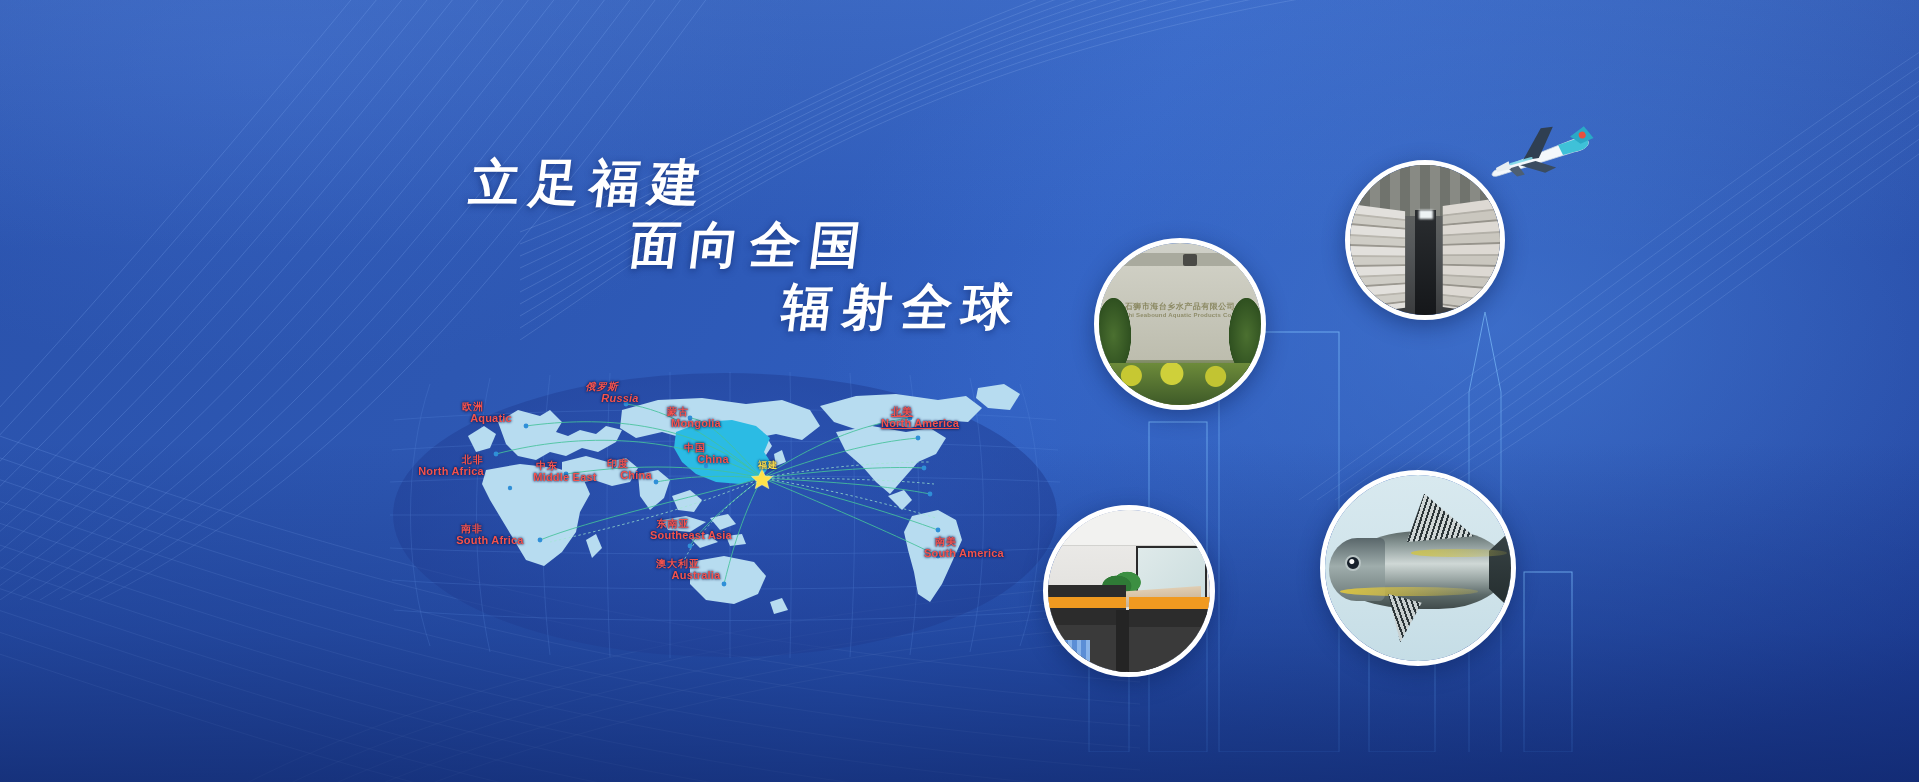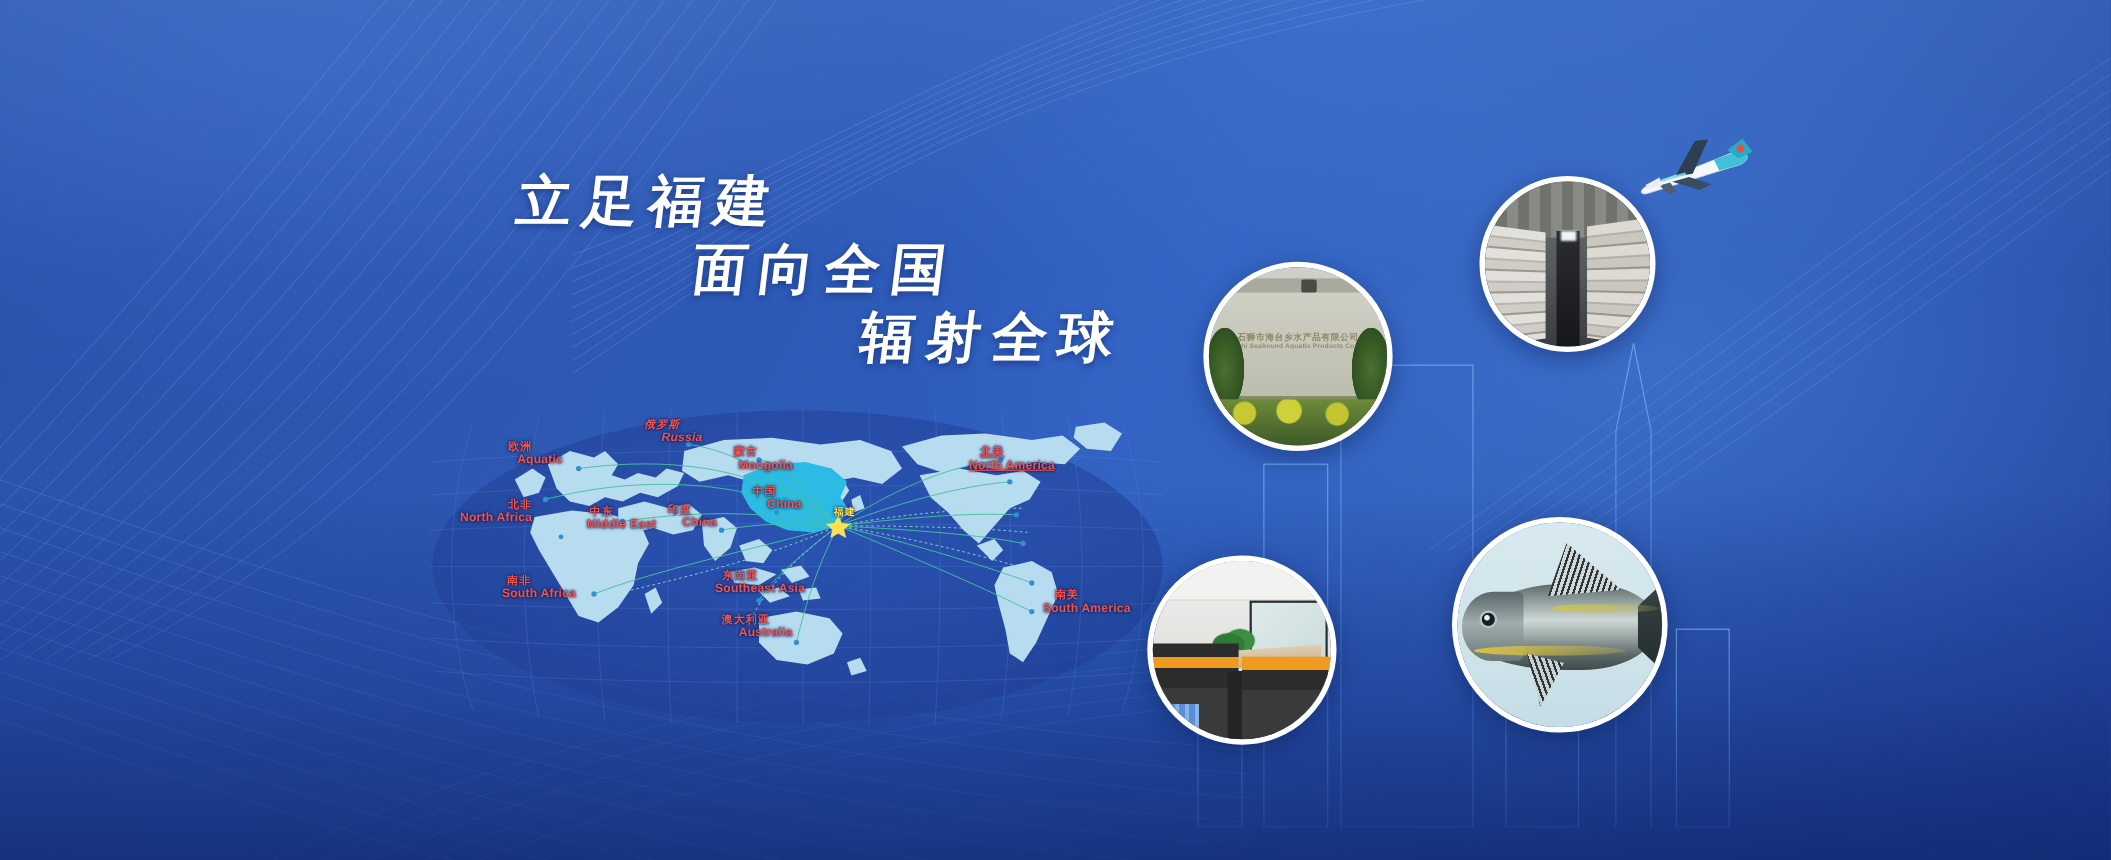--- a/index.html
+++ b/index.html
@@ -497,21 +497,21 @@
         <span class="en">Southeast Asia</span>
       </div>
     <div class="maplabel" style="left:288px;  top:200px; transform:translate(-50%,-50%);">
         <span class="cn">澳大利亚</span>
         <span class="en">Australia</span>
       </div>
     <div class="maplabel" style="left:512px;  top:48px;  transform:translate(-50%,-50%);text-decoration:underline;">
         <span class="cn">北美</span>
         <span class="en">North America</span>
       </div>
-    <div class="maplabel" style="left:580px;  top:178px; transform:translate(-50%,-50%);">
+    <div class="maplabel" style="left:556px;  top:178px; transform:translate(-50%,-50%);">
         <span class="cn">南美</span>
         <span class="en">South America</span>
       </div>
     <div class="maplabel hq" style="left:378px; top:96px; transform:translate(-50%,-50%);">
         <span class="cn">福建</span>
       </div>
   </div>
 
   <div id="airplane">
     <svg width="120" height="70" viewBox="0 0 120 70">

